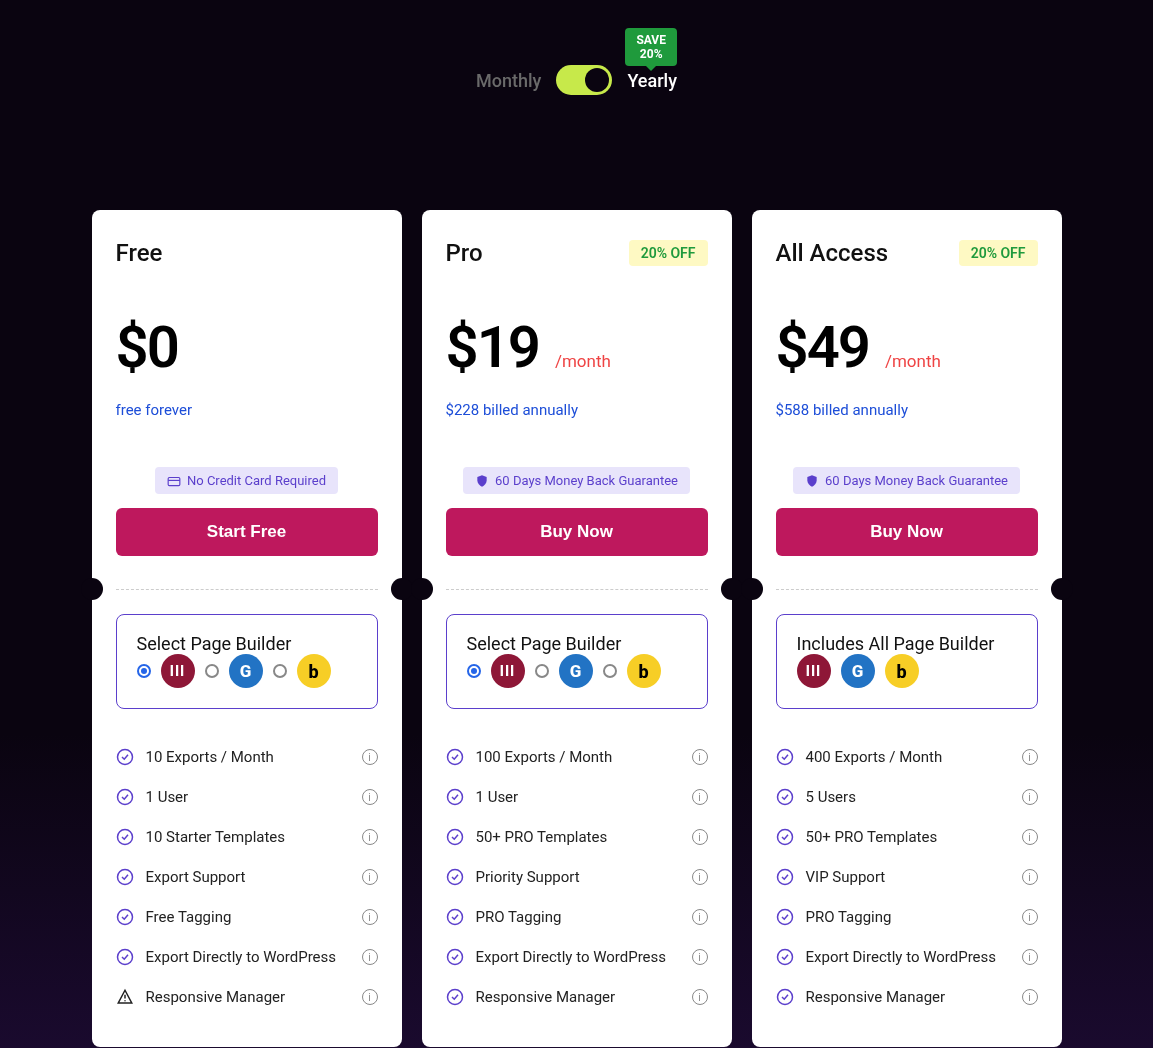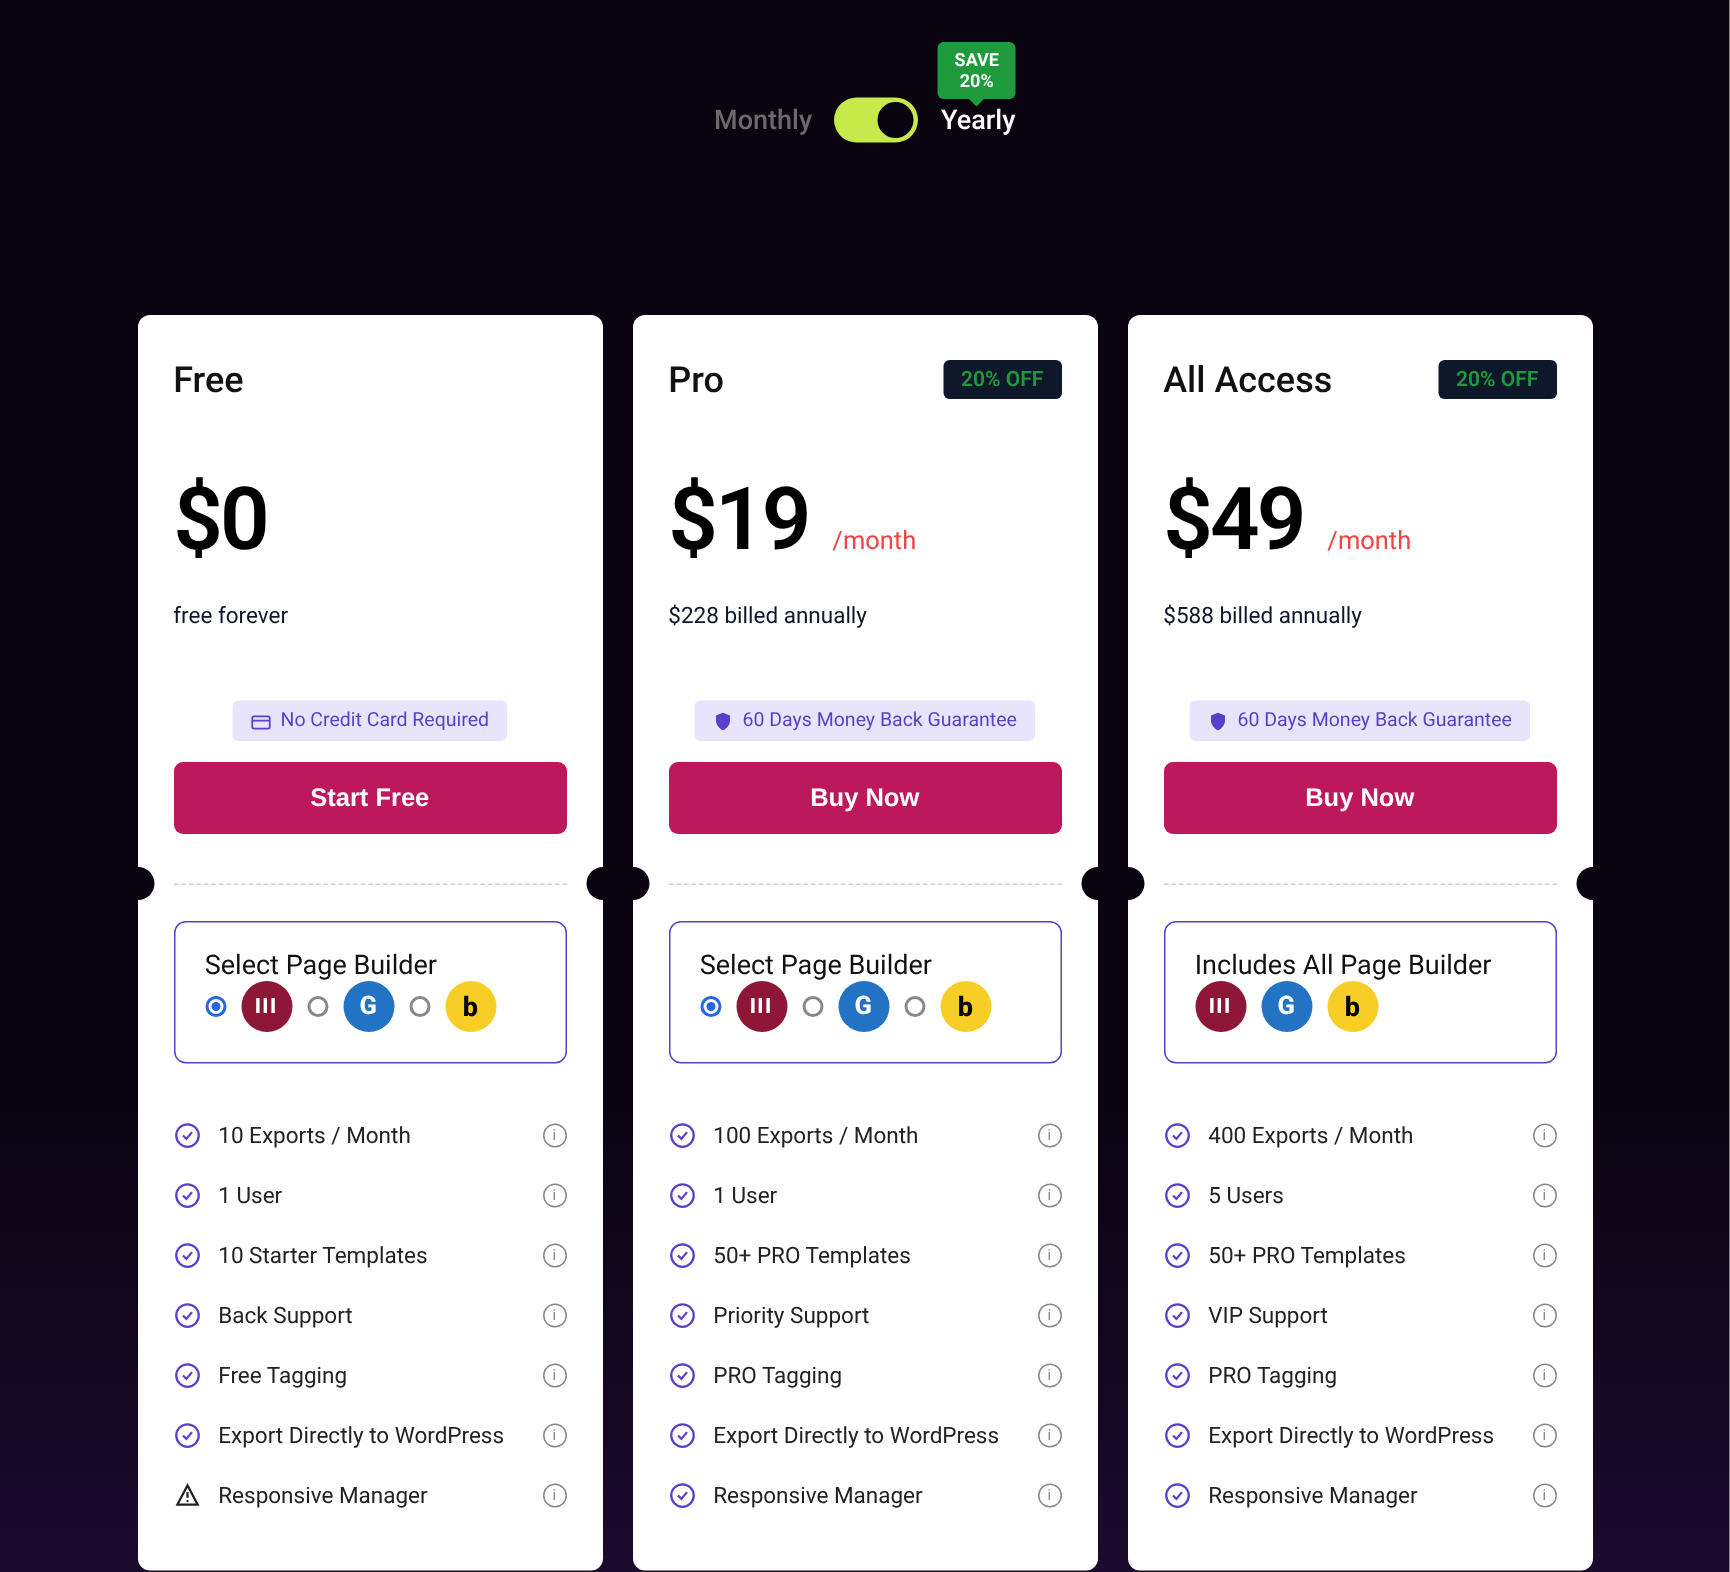--- a/index.html
+++ b/index.html
@@ -81,21 +81,21 @@
     justify-content: space-between;
     align-items: center;
     min-height: 30px;
   }
   .card-title {
     font-size: 24px;
     font-weight: 500;
     color: #111;
   }
   .discount-badge {
-    background: #0f172a;
+    background: #fef9c3;
     color: #1F9A3C;
     font-size: 14px;
     font-weight: 600;
     padding: 5px 12px;
     border-radius: 4px;
   }
   .price-row {
     margin-top: 45px;
     display: flex;
     align-items: baseline;
@@ -106,21 +106,21 @@
     color: #000;
     letter-spacing: -2px;
   }
   .period {
     font-size: 17px;
     color: #ef4444;
     margin-left: 16px;
   }
   .sub-text {
     font-size: 15px;
-    color: #0f172a;
+    color: #1d4ed8;
     margin-top: 20px;
   }
   .guarantee {
     display: inline-flex;
     align-items: center;
     gap: 6px;
     background: #E8E4FB;
     color: #5B3FCC;
     font-size: 13px;
     padding: 6px 12px;
@@ -306,21 +306,21 @@
             <path d="M8 12l3 3 5-6" stroke="#5B3FCC" stroke-width="2" fill="none"></path>
           </svg>
           <span class="feat-text">10 Starter Templates</span>
           <span class="info-dot">i</span>
         </li>
       <li>
           <svg class="feat-check" width="18" height="18" viewBox="0 0 24 24" fill="none">
             <circle cx="12" cy="12" r="10" stroke="#5B3FCC" stroke-width="2"></circle>
             <path d="M8 12l3 3 5-6" stroke="#5B3FCC" stroke-width="2" fill="none"></path>
           </svg>
-          <span class="feat-text">Back Support</span>
+          <span class="feat-text">Export Support</span>
           <span class="info-dot">i</span>
         </li>
       <li>
           <svg class="feat-check" width="18" height="18" viewBox="0 0 24 24" fill="none">
             <circle cx="12" cy="12" r="10" stroke="#5B3FCC" stroke-width="2"></circle>
             <path d="M8 12l3 3 5-6" stroke="#5B3FCC" stroke-width="2" fill="none"></path>
           </svg>
           <span class="feat-text">Free Tagging</span>
           <span class="info-dot">i</span>
         </li>

